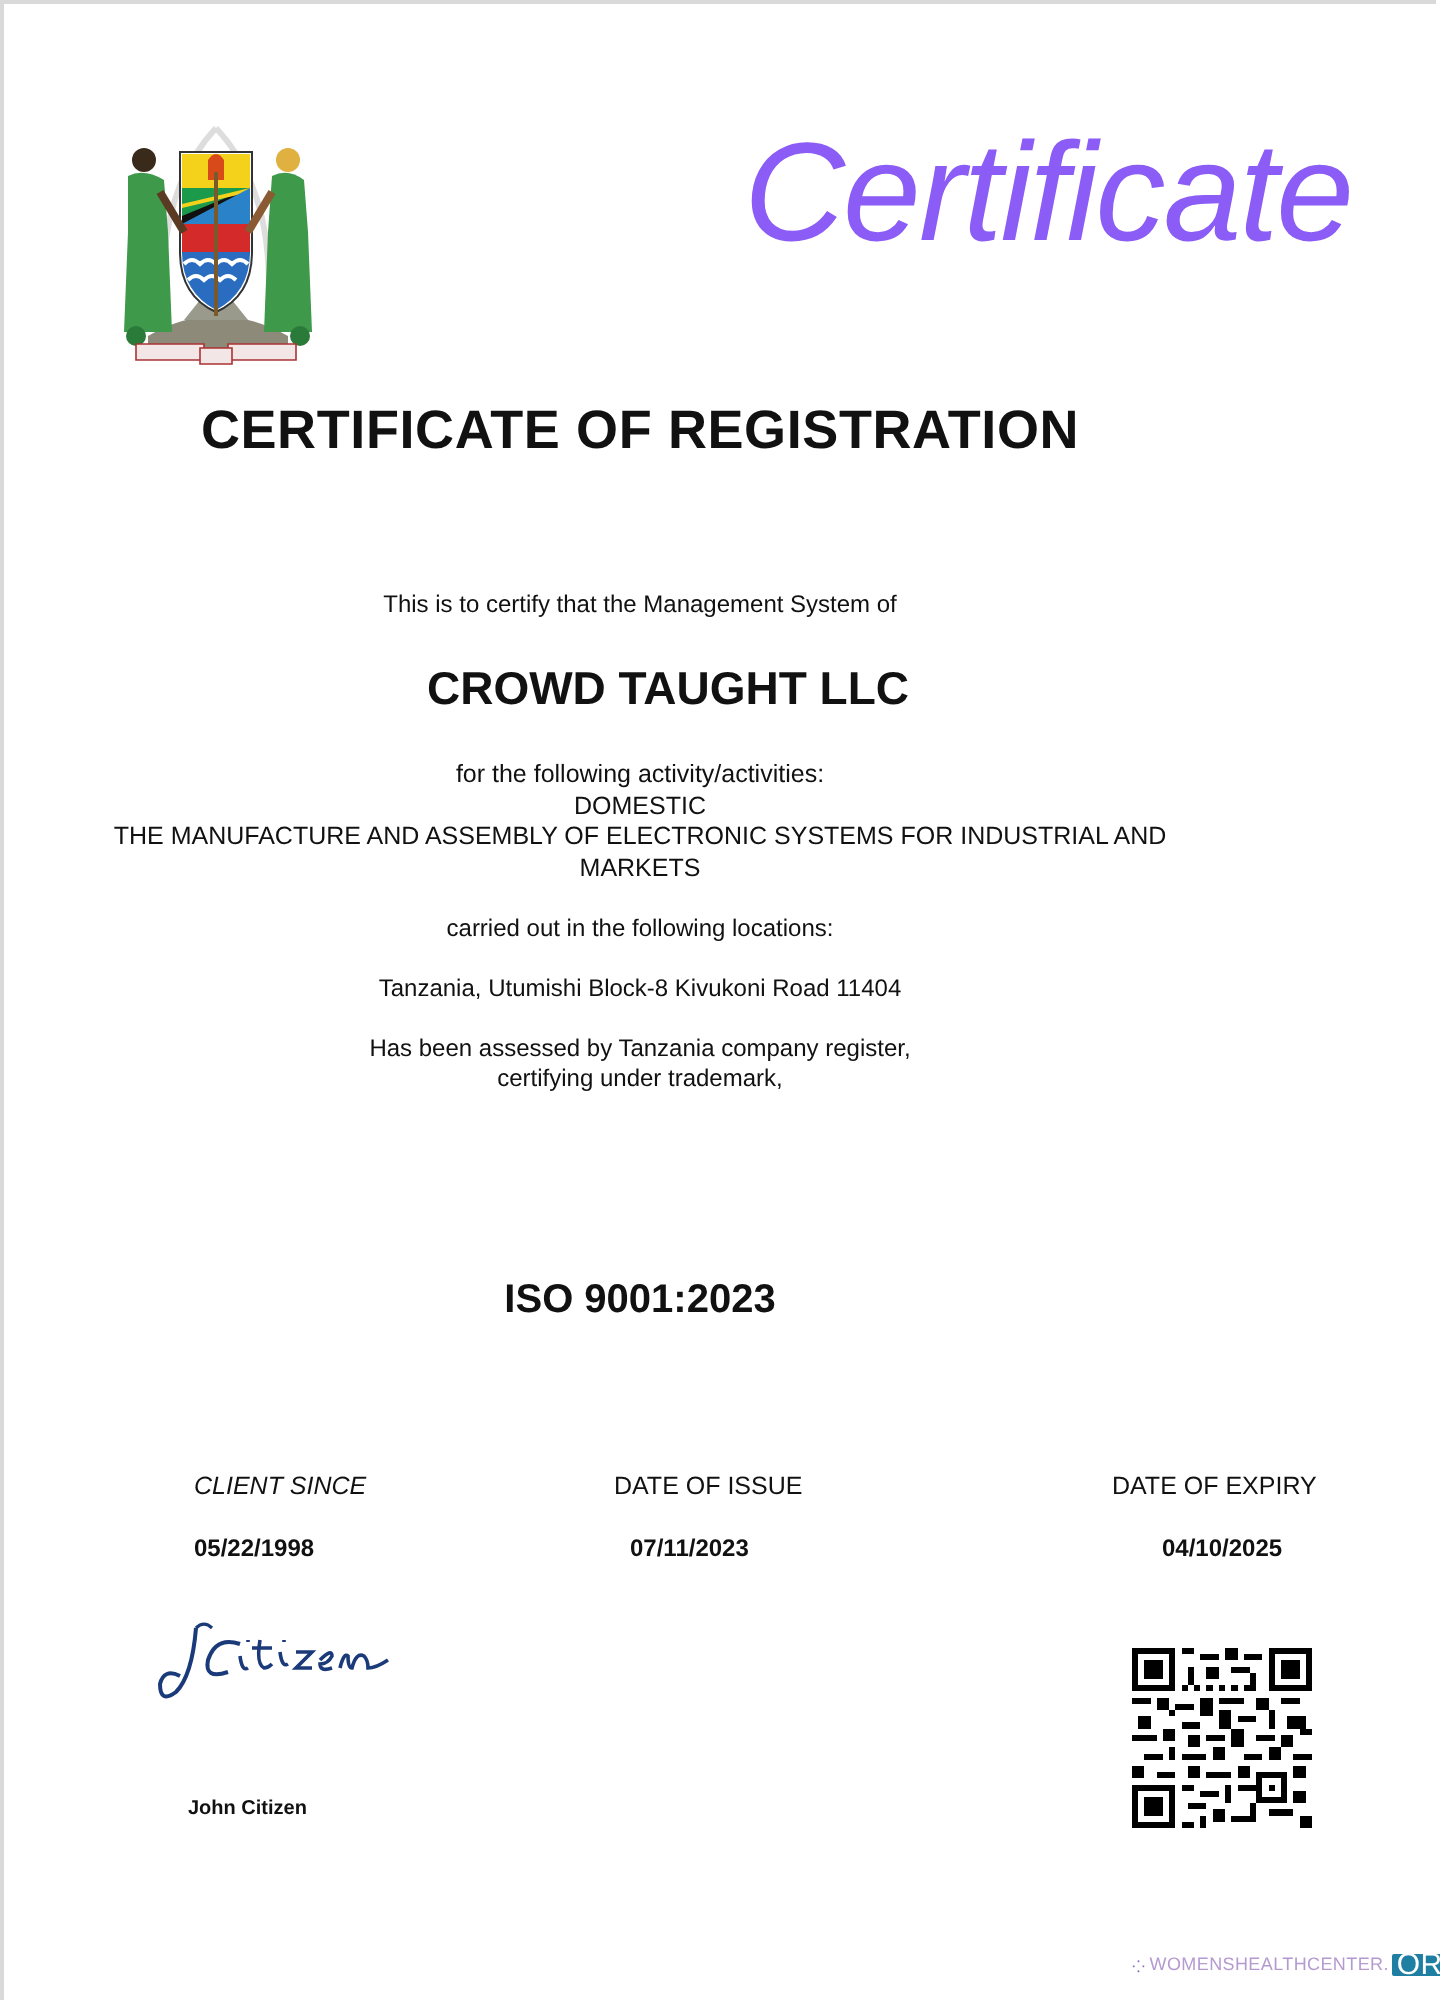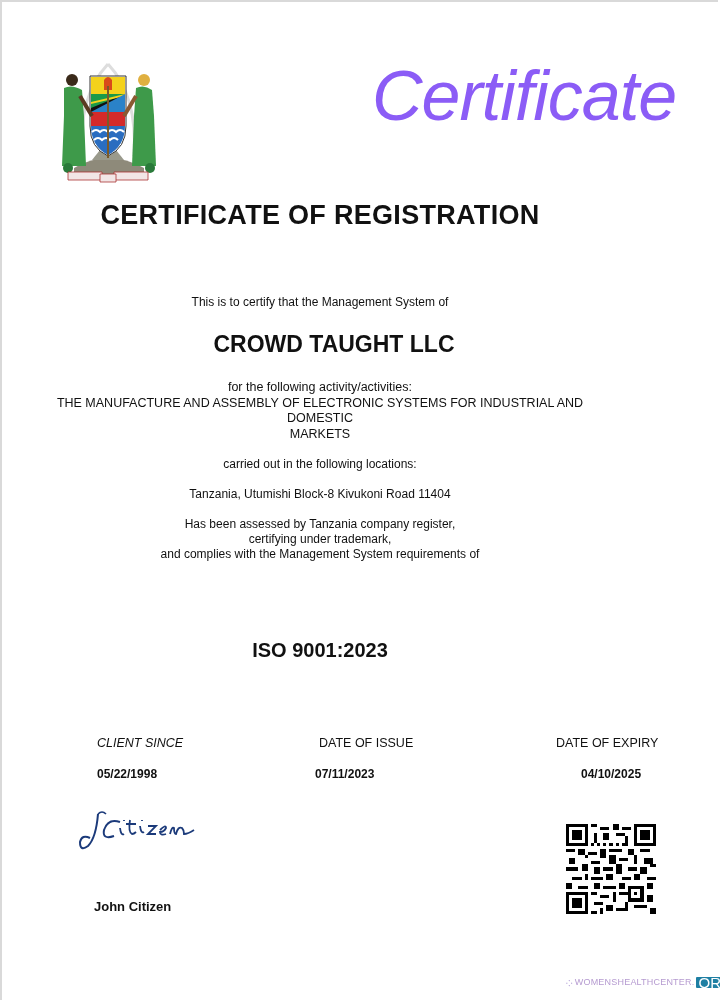--- a/index.html
+++ b/index.html
@@ -13,21 +13,21 @@
   .intro { top: 295px; font-size: 12px; }
   .company { top: 331px; font-size: 23px; font-weight: bold; padding-left: 14px; }
   .activity { top: 380px; font-size: 12.5px; line-height: 15.5px; }
   .loc-label { top: 457px; font-size: 12px; }
   .loc { top: 487px; font-size: 12px; }
   .assess { top: 517px; font-size: 12px; line-height: 15px; }
   .standard { top: 639px; font-size: 20px; font-weight: bold; }
   .date-label { top: 736px; font-size: 12.5px; }
   .date-val { top: 767px; font-size: 12px; font-weight: bold; }
   .sig { left: 76px; top: 808px; width: 130px; height: 46px; }
-  .signer { left: 94px; top: 899px; font-size: 13px; font-weight: bold; }
+  .signer { left: 94px; top: 899px; font-size: 10px; font-weight: bold; }
   .qr { left: 566px; top: 824px; width: 90px; height: 90px; }
   .wm { left: 566px; top: 975px; height: 14px; display: flex; align-items: center; font-size: 9px; color: #b59ad0; letter-spacing: 0.2px; }
   .wm .org { background: #1e7fa3; color: #fff; padding: 0 2px; margin-left: 2px; font-size: 15px; line-height: 11px; border-radius: 1px; text-align: center; }
 </style>
 </head>
 <body>
 
 <div class="page-border"></div>
 
 <div class="abs emblem">
@@ -71,38 +71,37 @@
 
 <div class="abs cert-word">Certificate</div>
 
 <div class="abs center main-title">CERTIFICATE OF REGISTRATION</div>
 
 <div class="abs center intro">This is to certify that the Management System of</div>
 <div class="abs center company">CROWD TAUGHT LLC</div>
 
 <div class="abs center activity">
   <div>for the following activity/activities:</div>
+  <div>DOMESTIC</div>
   <div>THE MANUFACTURE AND ASSEMBLY OF ELECTRONIC SYSTEMS FOR INDUSTRIAL AND</div>
-  <div>DOMESTIC</div>
   <div>MARKETS</div>
 </div>
 
 <div class="abs center loc-label">carried out in the following locations:</div>
 <div class="abs center loc">Tanzania, Utumishi Block-8 Kivukoni Road 11404</div>
 
 <div class="abs center assess">
   <div>Has been assessed by Tanzania company register,</div>
   <div>certifying under trademark,</div>
-  <div>and complies with the Management System requirements of</div>
 </div>
 
 <div class="abs center standard">ISO 9001:2023</div>
 
 <div class="abs date-label" style="left:97px;font-style:italic;">CLIENT SINCE</div>
-<div class="abs date-label" style="left:307px;margin-left:12px;">DATE OF ISSUE</div>
+<div class="abs date-label" style="left:307px;">DATE OF ISSUE</div>
 <div class="abs date-label" style="left:556px;">DATE OF EXPIRY</div>
 
 <div class="abs date-val" style="left:97px;">05/22/1998</div>
 <div class="abs date-val" style="left:315px;">07/11/2023</div>
 <div class="abs date-val" style="left:581px;">04/10/2025</div>
 
 <div class="abs sig">
   <svg width="130" height="46" viewBox="0 0 130 46">
     <path d="M22 6 Q20 30 12 38 Q4 44 4 34 Q6 26 14 30" stroke="#1b3a7a" stroke-width="2" fill="none"></path>
     <path d="M22 6 Q26 2 30 6" stroke="#1b3a7a" stroke-width="1.6" fill="none"></path>

